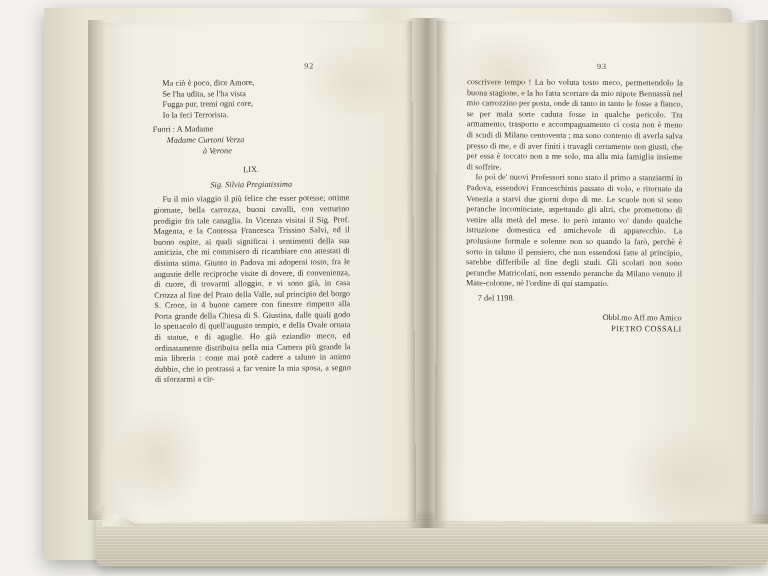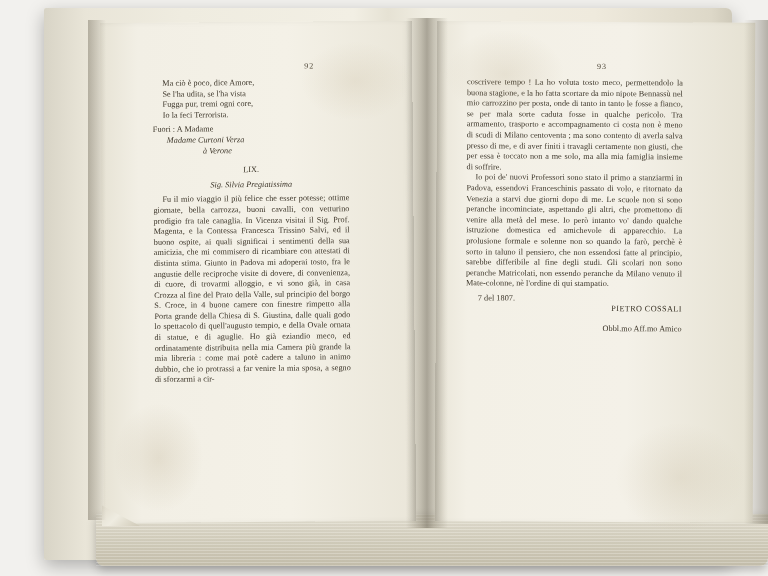--- a/index.html
+++ b/index.html
@@ -190,23 +190,23 @@
       </div>
       <div class="stain" style="left:10px;top:380px;width:90px;height:110px;background:radial-gradient(ellipse at center, rgba(160,140,100,0.18), rgba(160,140,100,0) 70%);"></div>
       <div class="stain" style="left:200px;top:20px;width:110px;height:80px;background:radial-gradient(ellipse at center, rgba(170,150,110,0.14), rgba(170,150,110,0) 70%);"></div>
     </div>
 
     <div class="page right">
       <div class="folio right-folio">93</div>
       <div class="text-col">
         <p>coscrivere tempo ! La ho voluta tosto meco, permettendolo la buona stagione, e la ho fatta scortare da mio nipote Bennassù nel mio carrozzino per posta, onde di tanto in tanto le fosse a fianco, se per mala sorte caduta fosse in qualche pericolo. Tra armamento, trasporto e accompagnamento ci costa non è meno di scudi di Milano centoventa ; ma sono contento di averla salva presso di me, e di aver finiti i travagli certamente non giusti, che per essa è toccato non a me solo, ma alla mia famiglia insieme di soffrire.</p>
         <p class="ind">Io poi de' nuovi Professori sono stato il primo a stanziarmi in Padova, essendovi Franceschinis passato di volo, e ritornato da Venezia a starvi due giorni dopo di me. Le scuole non si sono peranche incominciate, aspettando gli altri, che promettono di venire alla metà del mese. Io però intanto vo' dando qualche istruzione domestica ed amichevole di apparecchio. La prolusione formale e solenne non so quando la farò, perchè è sorto in taluno il pensiero, che non essendosi fatte al principio, sarebbe differibile al fine degli studi. Gli scolari non sono peranche Matricolati, non essendo peranche da Milano venuto il Mate-colonne, nè l'ordine di qui stampatio.</p>
-        <p class="sp-small" style="text-indent:0;padding-left:12px">7 del 1807.</p>
+        <p class="sp-small" style="text-indent:0;padding-left:12px">7 del 1198.</p>
+        <p class="right-align sp-above">Obbl.mo Aff.mo Amico</p>
         <p class="right-align sc">PIETRO COSSALI</p>
-        <p class="right-align sp-above">Obbl.mo Aff.mo Amico</p>
       </div>
       <div class="stain" style="left:8px;top:8px;width:120px;height:90px;background:radial-gradient(ellipse at center, rgba(165,145,105,0.16), rgba(165,145,105,0) 70%);"></div>
       <div class="stain" style="left:180px;top:400px;width:130px;height:110px;background:radial-gradient(ellipse at center, rgba(165,145,105,0.15), rgba(165,145,105,0) 70%);"></div>
     </div>
 
     <div class="gutter"></div>
     <div class="curl"></div>
     <div class="edge-shadow-left"></div>
     <div class="edge-shadow-right"></div>
   </div>

